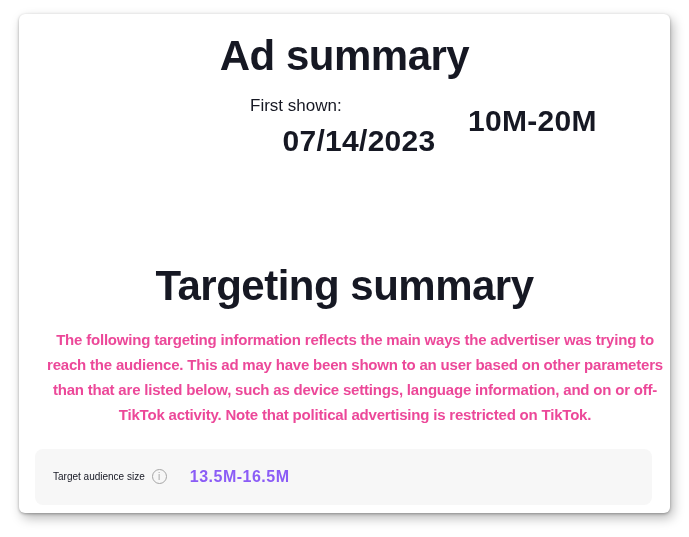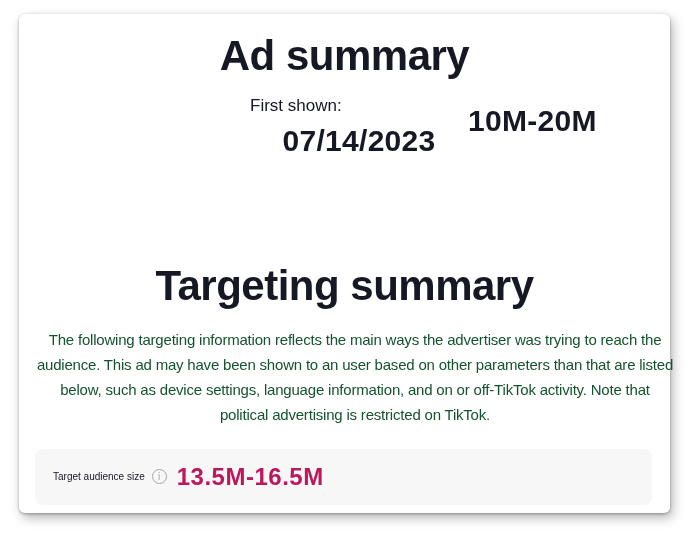--- a/index.html
+++ b/index.html
@@ -65,40 +65,41 @@
     flex: 0 0 auto;
   }
   .info-icon::before { content: "i"; }
   .targeting-title { margin-top: 104px; }
   .targeting-desc {
     margin: 16px 0 0 0;
     width: 640px;
     font-size: 15px;
     line-height: 25px;
     letter-spacing: -0.2px;
-    color: #14532d;
+    color: #ec4899;
+    font-weight: bold;
   }
   .audience-box {
     margin-top: 22px;
     width: 617px;
     height: 56px;
     background: #f7f7f7;
     border-radius: 8px;
     display: flex;
     align-items: center;
     padding: 0 18px;
     gap: 7px;
   }
   .audience-label { font-size: 10px; color: #161823; }
   .audience-value {
-    font-size: 24px;
+    font-size: 16px;
     font-weight: 700;
     letter-spacing: 0.5px;
-    color: #be185d;
-    margin-left: 3px;
+    color: #8b5cf6;
+    margin-left: 16px;
   }
 </style>
 </head>
 <body>
 
 <div class="card">
 
   <h1 class="h-xl ad-title">Ad summary</h1>
 
   <div class="stats-row">

